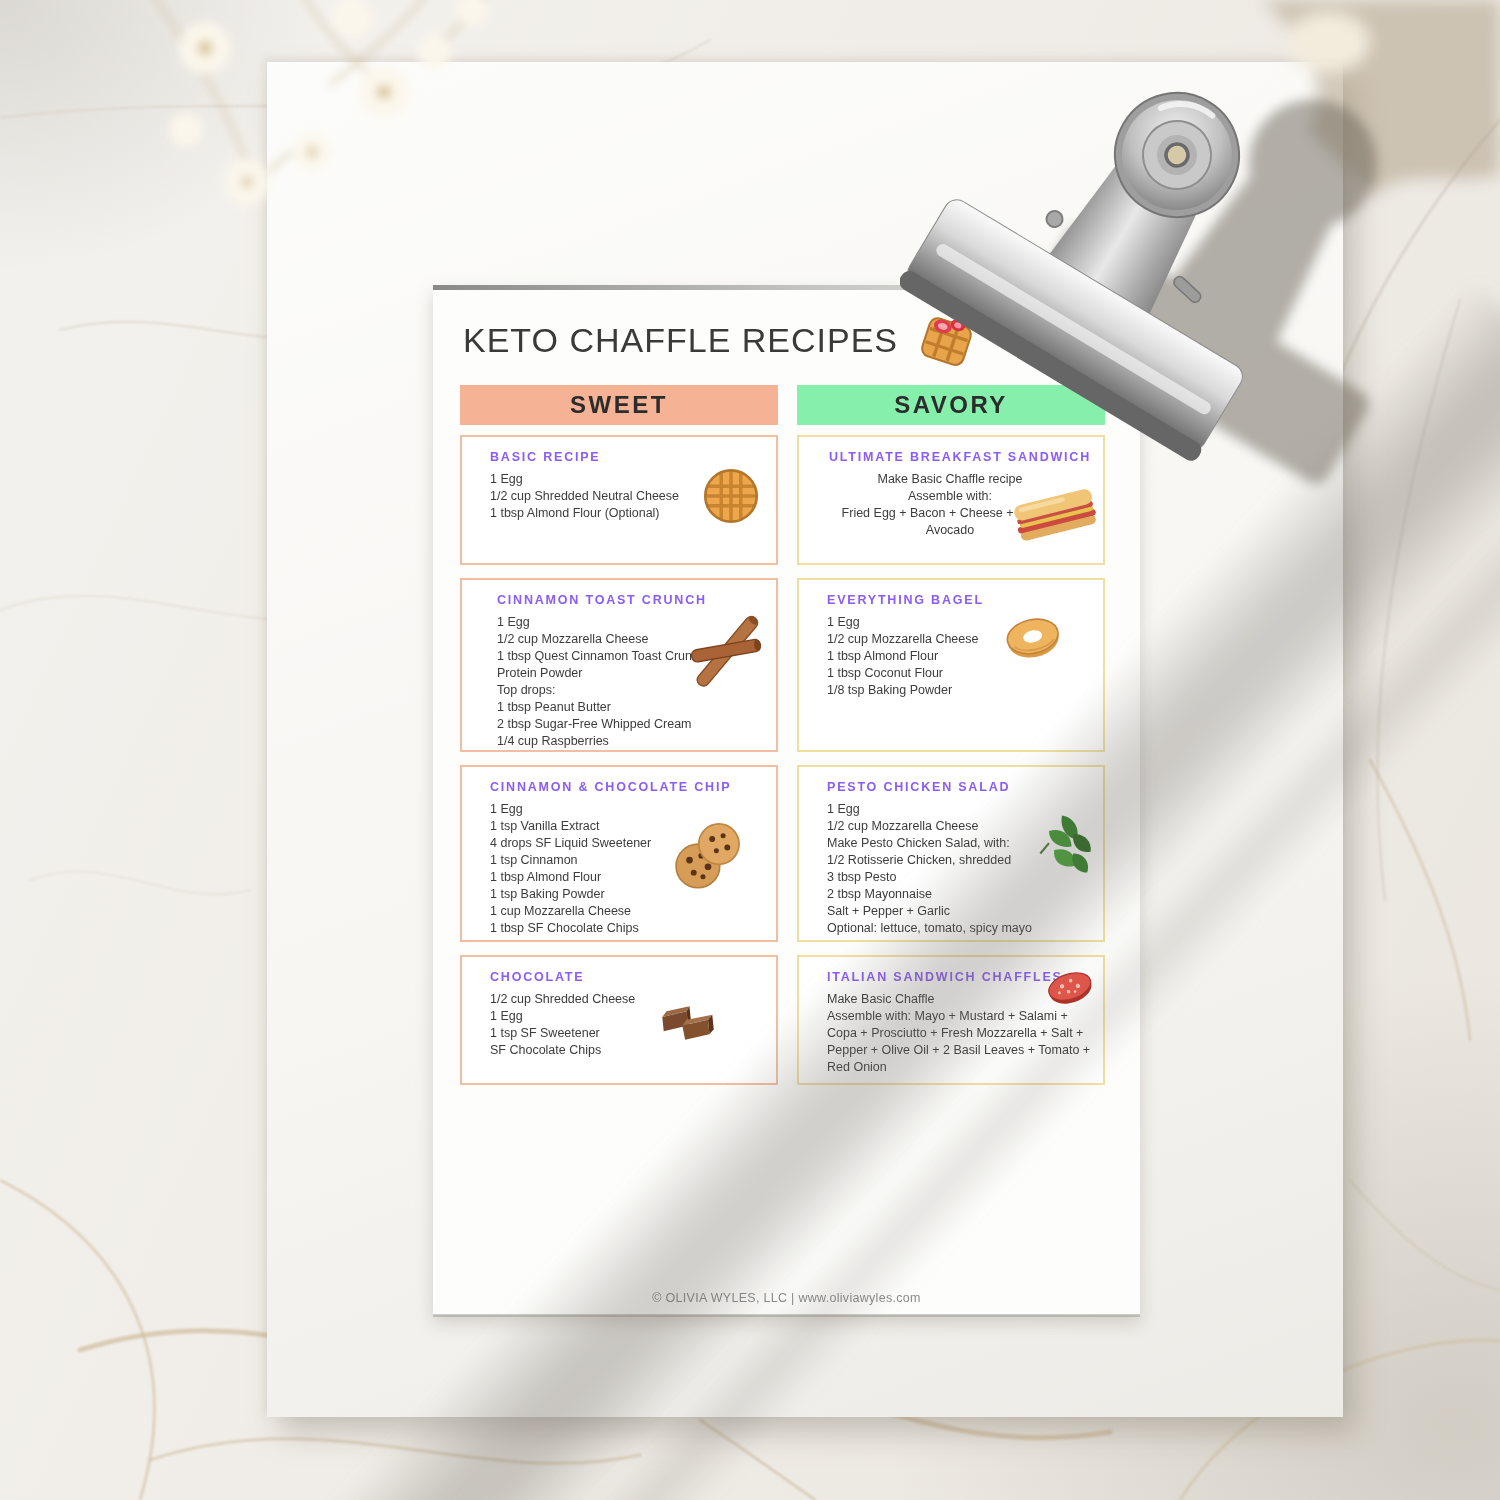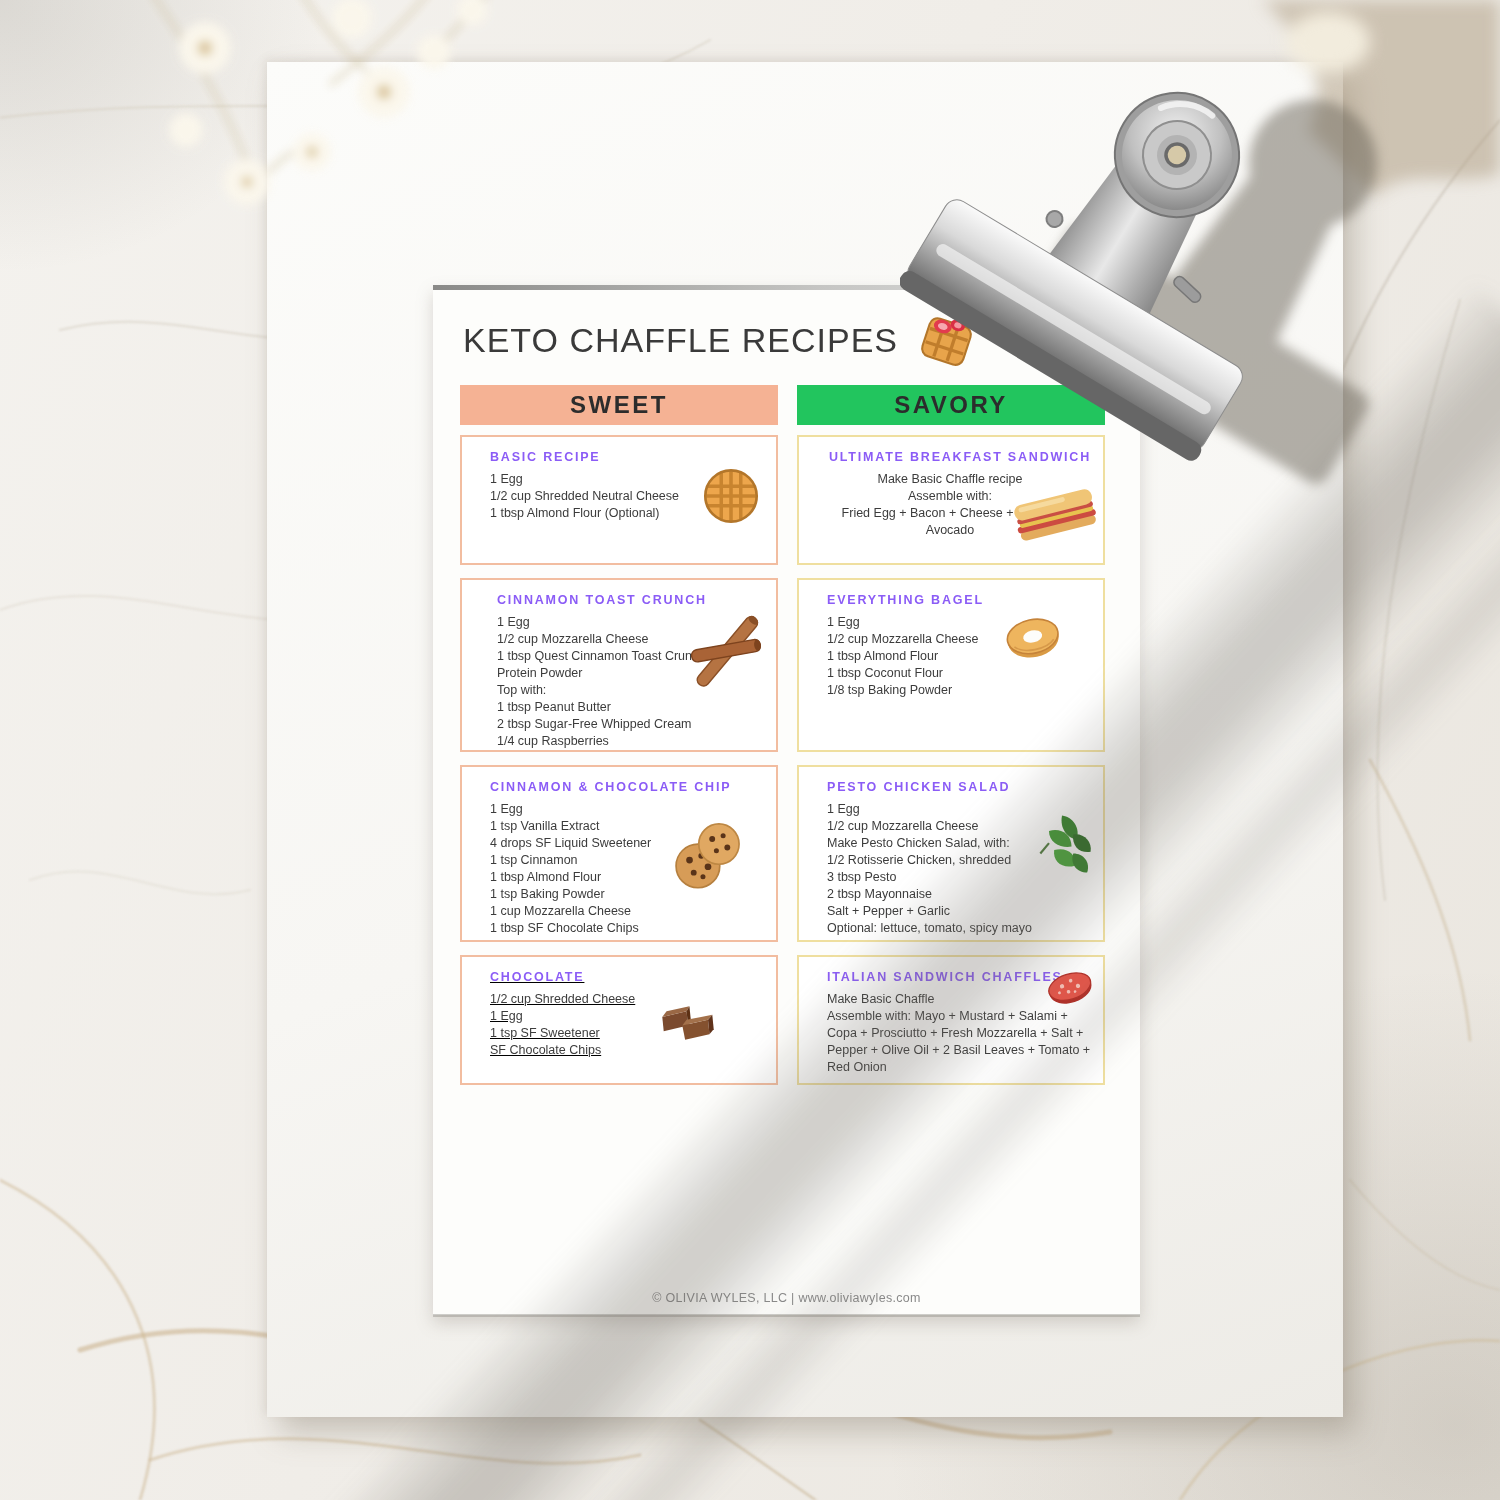--- a/index.html
+++ b/index.html
@@ -111,21 +111,21 @@
               <circle cx="35" cy="35" r="29" fill="none" stroke="#b3762a" stroke-width="3"></circle>
             </svg>
           </span>
         </div>
         <div class="card" style="left: 27px; width: 318px; top: 293px; height: 174px; border-color: rgb(242, 189, 160); padding-left: 7px;">
           <div class="card-title">CINNAMON TOAST CRUNCH</div>
           <div class="card-lines" style="padding-right: 50px;">
             <div>1 Egg</div>
             <div>1/2 cup Mozzarella Cheese</div>
             <div>1 tbsp Quest Cinnamon Toast Crunch Protein Powder</div>
-            <div>Top with:</div>
+            <div>Top drops:</div>
             <div>1 tbsp Peanut Butter</div>
             <div>2 tbsp Sugar-Free Whipped Cream</div>
             <div>1/4 cup Raspberries</div>
           </div>
           <span class="card-icon" style="top: 24px; right: 2px; width: 94px; height: 94px;">
             <svg viewBox="0 0 100 100">
               <g transform="rotate(40 50 50)">
                 <rect x="44" y="4" width="13" height="92" rx="6" fill="#b57342" stroke="#8a4f26" stroke-width="1.5"></rect>
                 <ellipse cx="50.5" cy="7" rx="6" ry="3.5" fill="#8a4f26"></ellipse>
               </g>
@@ -161,40 +161,40 @@
               <circle cx="63" cy="37" r="24" fill="#e0a862" stroke="#bd8743" stroke-width="2"></circle>
               <g fill="#5a3419">
                 <circle cx="55" cy="31" r="3.5"></circle>
                 <circle cx="68" cy="27" r="3"></circle>
                 <circle cx="73" cy="41" r="3.5"></circle>
                 <circle cx="60" cy="45" r="3"></circle>
               </g>
             </svg>
           </span>
         </div>
-        <div class="card" style="left: 27px; width: 318px; top: 670px; height: 130px; border-color: rgb(242, 189, 160); text-decoration: underline;">
+        <div class="card" style="left: 27px; width: 318px; top: 670px; height: 130px; border-color: rgb(242, 189, 160);">
           <div class="card-title">CHOCOLATE</div>
           <div class="card-lines" style="">
             <div>1/2 cup Shredded Cheese</div>
             <div>1 Egg</div>
             <div>1 tsp SF Sweetener</div>
             <div>SF Chocolate Chips</div>
           </div>
           <span class="card-icon" style="top: 40px; right: 52px; width: 72px; height: 50px;">
             <svg viewBox="0 0 100 70">
               <path d="M14 28 L48 20 L50 40 L16 48 Z" fill="#7b4a2e"></path>
               <path d="M14 28 L20 20 L52 13 L48 20 Z" fill="#9a6845"></path>
               <path d="M48 20 L52 13 L54 33 L50 40 Z" fill="#5d3014"></path>
               <path d="M42 40 L78 32 L80 52 L46 60 Z" fill="#84512f"></path>
               <path d="M42 40 L48 32 L84 25 L78 32 Z" fill="#a3714b"></path>
               <path d="M78 32 L84 25 L86 45 L80 52 Z" fill="#60321a"></path>
             </svg>
           </span>
         </div>
-        <div class="col-header" style="left: 364px; width: 308px; background: #22c55e;">SAVORY</div>
+        <div class="col-header" style="left: 364px; width: 308px; background: #86efac;">SAVORY</div>
         <div class="card" style="left: 364px; width: 308px; top: 150px; height: 130px; border-color: rgb(239, 223, 159); text-align: center;">
           <div class="card-title">ULTIMATE BREAKFAST SANDWICH</div>
           <div class="card-lines" style="padding-right: 30px;">
             <div>Make Basic Chaffle recipe</div>
             <div>Assemble with:</div>
             <div>Fried Egg + Bacon + Cheese + Mayo + Avocado</div>
           </div>
           <span class="card-icon" style="top: 52px; right: 2px; width: 90px; height: 58px;">
             <svg viewBox="0 0 110 70">
               <g transform="rotate(-14 55 35)">

